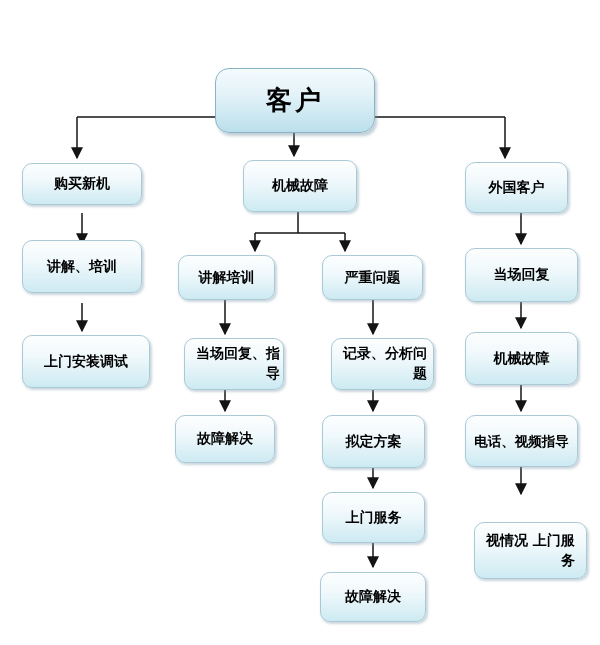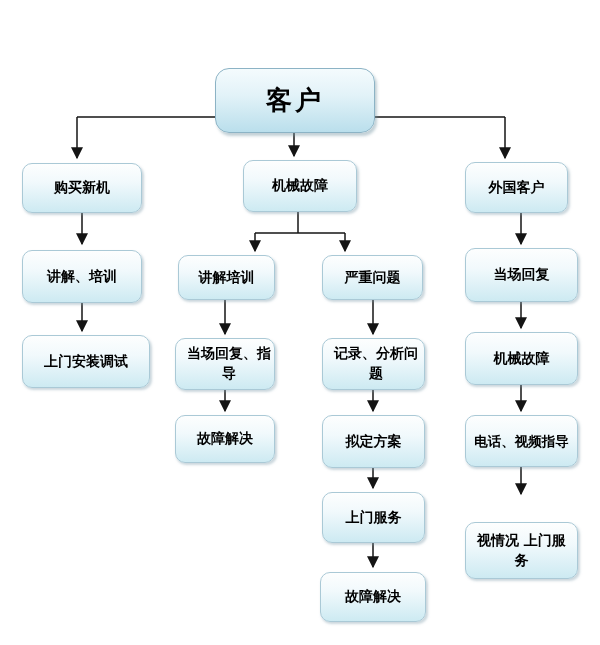--- a/index.html
+++ b/index.html
@@ -12,22 +12,22 @@
     position:absolute;box-sizing:border-box;
     display:flex;align-items:center;justify-content:center;
     text-align:center;
     border:1px solid #aac9d6;border-radius:10px;
     background:linear-gradient(180deg,#fdfefe 0%,#f1f9fc 38%,#cdeaf2 100%);
     box-shadow:1.5px 2px 2.5px rgba(125,155,170,0.40);
     font-weight:bold;font-size:14px;color:#000;
     padding:2px 6px;line-height:1.4;
   }
   .node.ml{
-    justify-content:flex-start;text-align:center;
-    white-space:pre;padding-left:11px;padding-right:4px;
+    justify-content:flex-start;text-align:right;
+    white-space:pre;padding-left:11px;padding-right:4px;margin-left:9px;
   }
   .node.big{
     border-radius:14px;font-size:26px;letter-spacing:3px;
     border-color:#8cb3c5;
     background:linear-gradient(180deg,#f4fbfd 0%,#e2f2f8 42%,#badfec 100%);
     box-shadow:2px 3px 3px rgba(120,150,165,0.45);
     margin-top:43px;
   }
 </style>
 </head>
@@ -67,22 +67,22 @@
 
       <line x1="521" y1="213" x2="521" y2="244" marker-end="url(#ah)"></line>
       <line x1="521" y1="302" x2="521" y2="328" marker-end="url(#ah)"></line>
       <line x1="521" y1="385" x2="521" y2="411" marker-end="url(#ah)"></line>
       <line x1="521" y1="467" x2="521" y2="494" marker-end="url(#ah)"></line>
     </g>
   </svg>
 
   <div class="node big" style="left:215px;top:25px;width:160px;height:65px;">客户</div>
 
-  <div class="node" style="left:22px;top:163px;width:120px;height:50px;">购买新机</div>
-  <div class="node" style="left:22px;top:250px;width:120px;height:53px;">讲解、培训</div>
+  <div class="node" style="left:22px;top:163px;width:120px;height:42px;">购买新机</div>
+  <div class="node" style="left:22px;top:240px;width:120px;height:53px;">讲解、培训</div>
   <div class="node" style="left:22px;top:335px;width:128px;height:53px;">上门安装调试</div>
 
   <div class="node" style="left:243px;top:160px;width:114px;height:52px;">机械故障</div>
 
   <div class="node" style="left:178px;top:255px;width:97px;height:45px;">讲解培训</div>
   <div class="node ml" style="left:175px;top:338px;width:100px;height:52px;">当场回复、指
 导</div>
   <div class="node" style="left:175px;top:415px;width:100px;height:48px;">故障解决</div>
 
   <div class="node" style="left:322px;top:255px;width:101px;height:45px;">严重问题</div>

